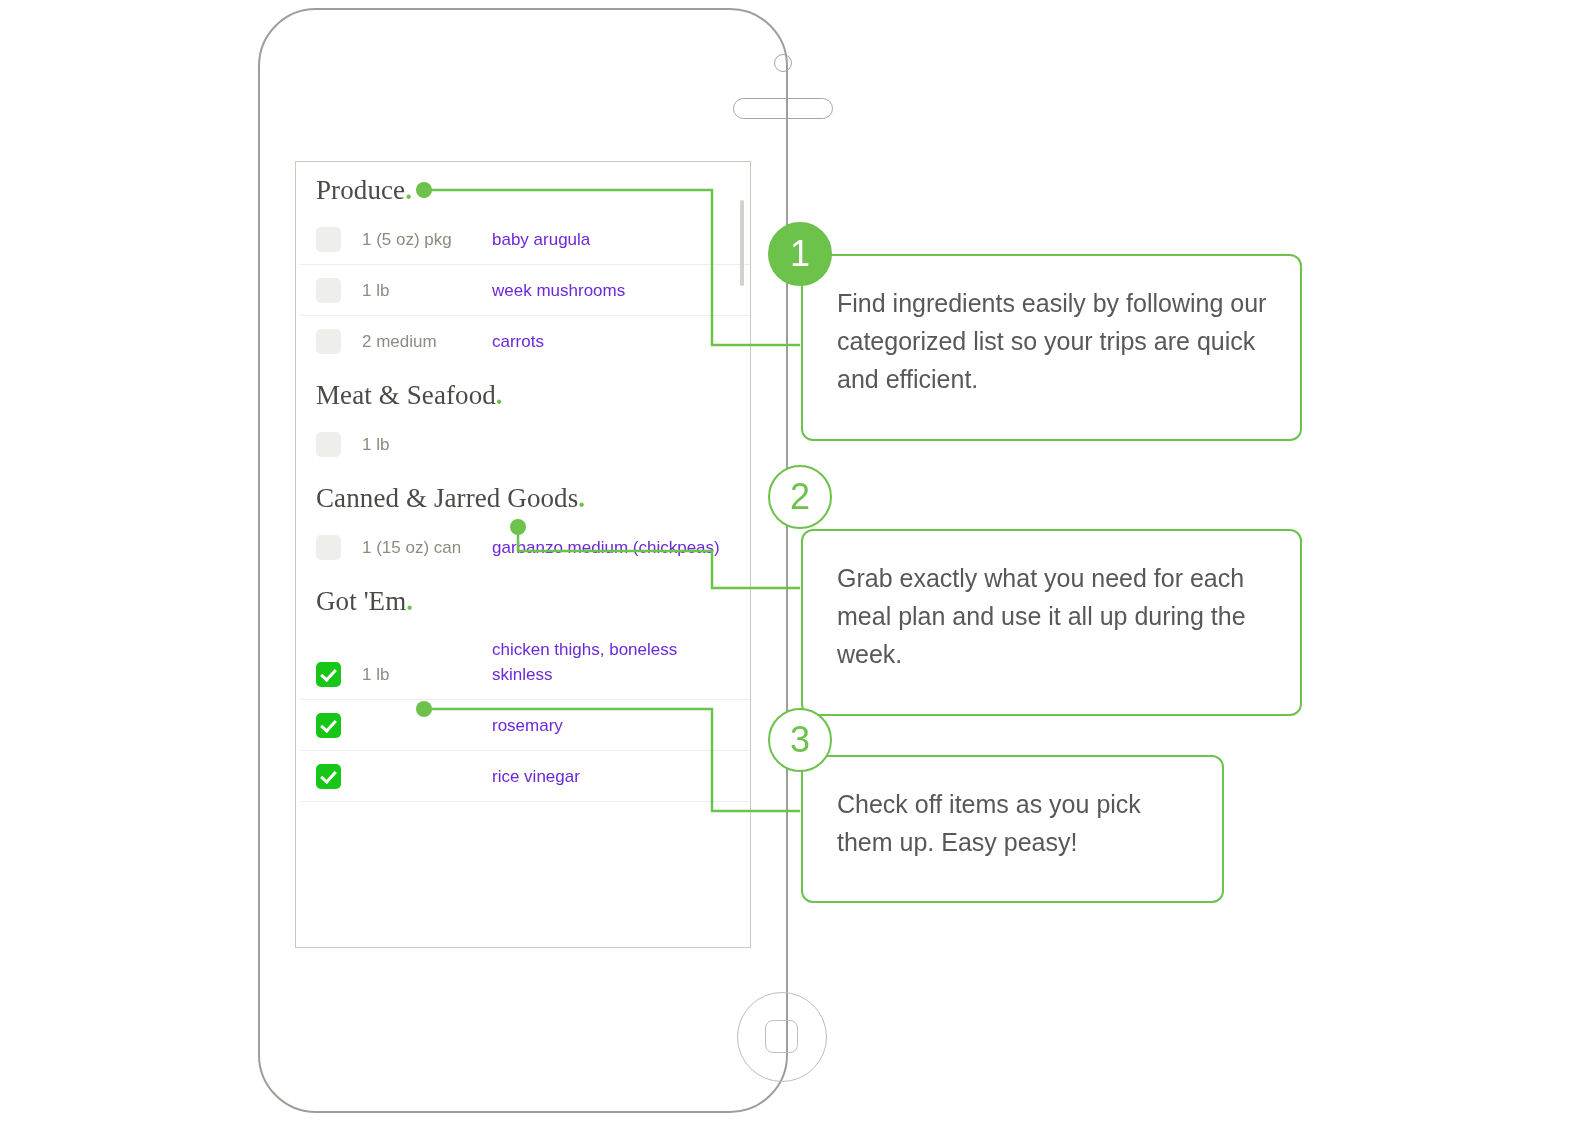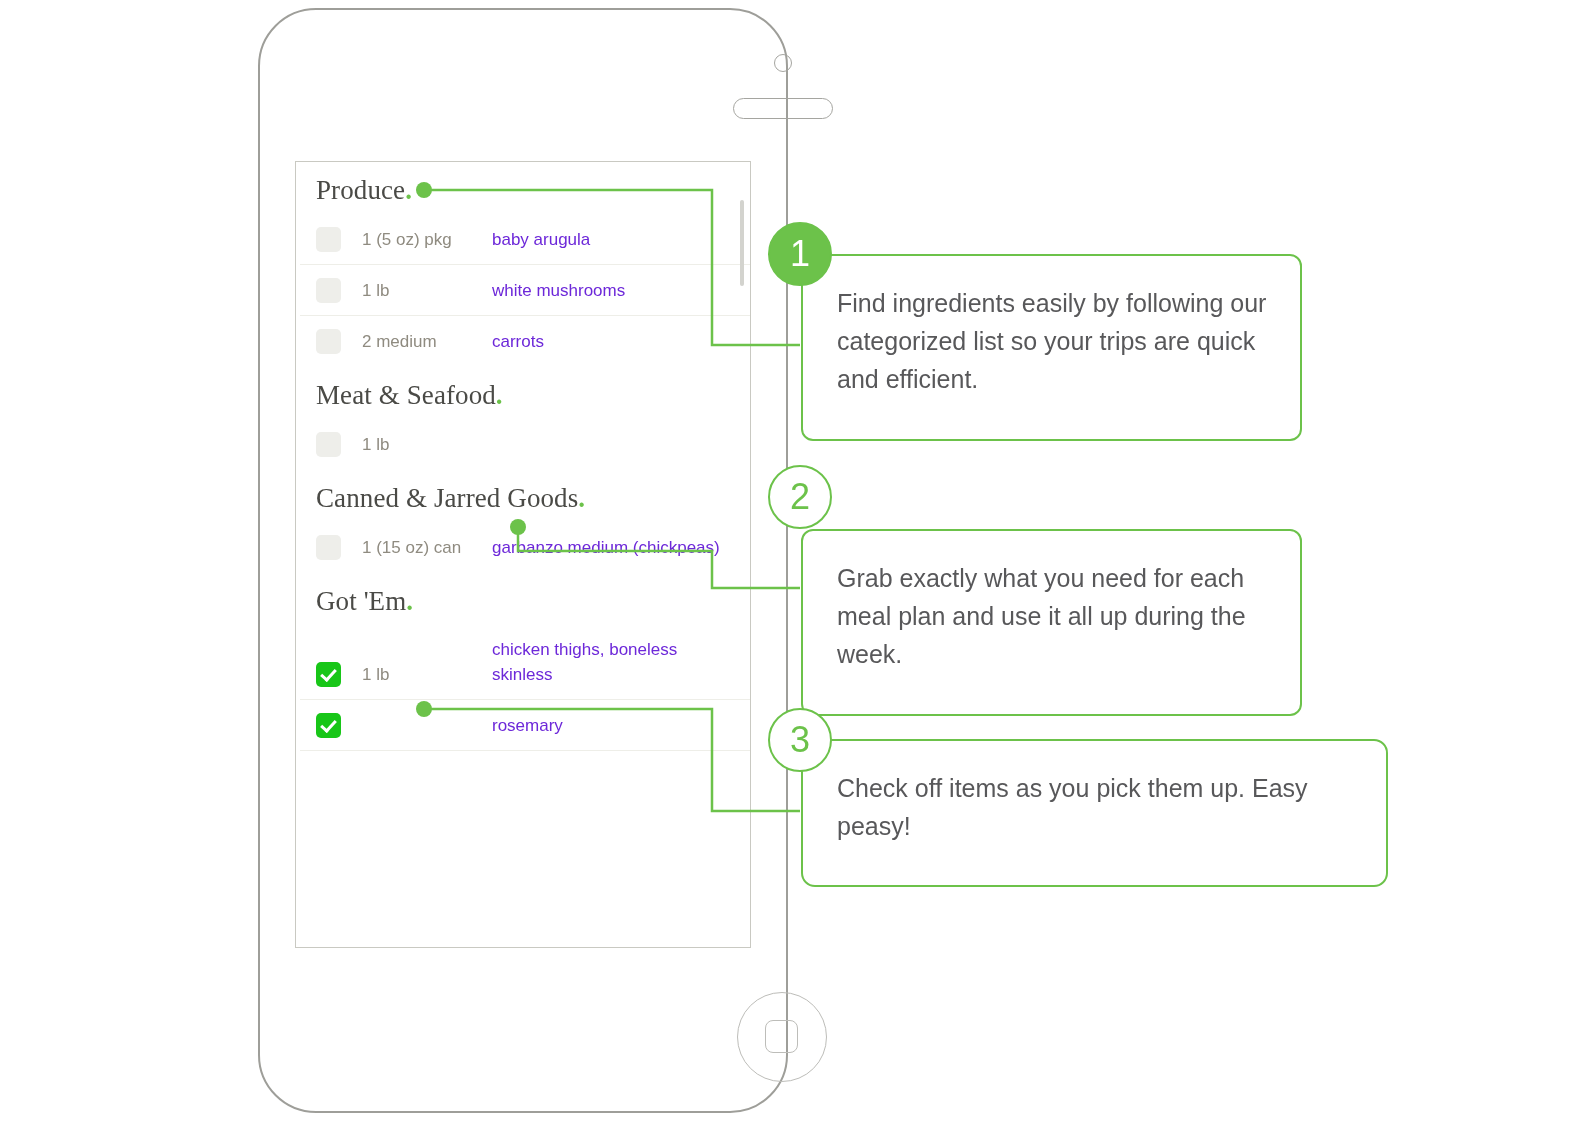--- a/index.html
+++ b/index.html
@@ -232,21 +232,21 @@
       <div class="list-section">
         <div class="section-header"><span>Produce</span><span class="period">.</span></div>
         <div class="list-item">
           <div class="checkbox"></div>
           <div class="item-qty">1 (5 oz) pkg</div>
           <div class="item-name">baby arugula</div>
         </div>
         <div class="list-item">
           <div class="checkbox"></div>
           <div class="item-qty">1 lb</div>
-          <div class="item-name">white mushrooms</div>
+          <div class="item-name">week mushrooms</div>
         </div>
         <div class="list-item no-rule">
           <div class="checkbox"></div>
           <div class="item-qty">2 medium</div>
           <div class="item-name">carrots</div>
         </div>
       </div>
       <div class="list-section">
         <div class="section-header"><span>Meat &amp; Seafood</span><span class="period">.</span></div>
         <div class="list-item no-rule">
@@ -267,37 +267,42 @@
         <div class="list-item">
           <div class="checkbox checked"></div>
           <div class="item-qty">1 lb</div>
           <div class="item-name">chicken thighs, boneless skinless</div>
         </div>
         <div class="list-item">
           <div class="checkbox checked"></div>
           <div class="item-qty"></div>
           <div class="item-name">rosemary</div>
         </div>
+        <div class="list-item">
+          <div class="checkbox checked"></div>
+          <div class="item-qty"></div>
+          <div class="item-name">rice vinegar</div>
+        </div>
       </div>
     </div>
   <div id="screen-scrollbar"></div>
 </div>
 
 <div class="callout" style="left:801px; top:254px; width:501px; height:187px;">
   <div class="callout-text">Find ingredients easily by following our categorized list so your trips are quick and efficient.</div>
 </div>
 <div class="callout-badge filled" style="left:768px; top:222px;">
   <span>1</span>
 </div>
 
 <div class="callout" style="left:801px; top:496px; width:501px; height:187px;margin-top:33px;">
   <div class="callout-text">Grab exactly what you need for each meal plan and use it all up during the week.</div>
 </div>
 <div class="callout-badge outline" style="left:768px; top:465px;">
   <span>2</span>
 </div>
 
-<div class="callout" style="left:801px; top:739px; width:587px; height:148px;border-radius:14px;">
+<div class="callout" style="left:801px; top:755px; width:423px; height:148px;">
   <div class="callout-text">Check off items as you pick them up. Easy peasy!</div>
 </div>
 <div class="callout-badge outline" style="left:768px; top:708px;">
   <span>3</span>
 </div>
 
 </body></html>

